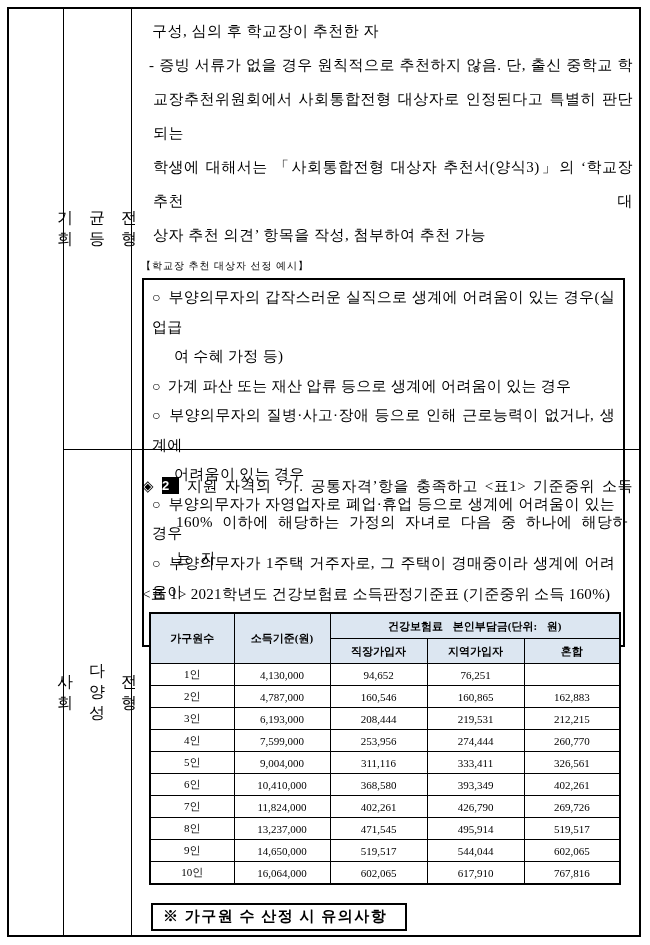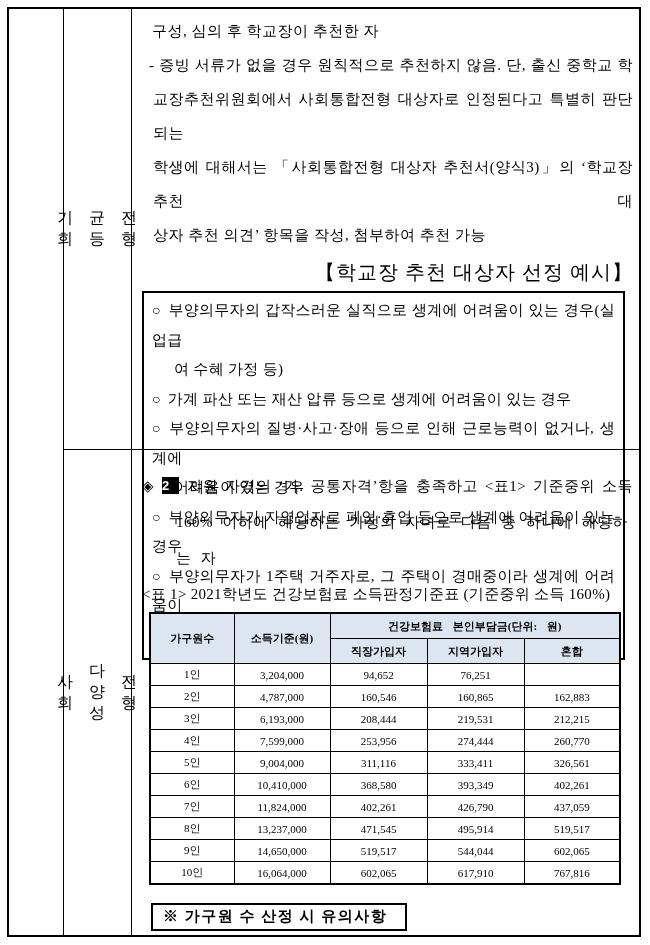--- a/index.html
+++ b/index.html
@@ -22,21 +22,21 @@
     gap:15px;font-size:16px;letter-spacing:1px;
   }
   .content{flex:1;min-width:0;padding:5px 6px 0 9px;box-sizing:border-box;}
 
   .para{font-size:15px;line-height:34px;letter-spacing:0.5px;}
   .fill{text-align:justify;text-align-last:justify;}
   .l-first{margin-left:11px;}
   .l-dash{margin-left:8px;}
   .l-wrap{margin-left:12px;}
 
-  .ex-title{text-align:right;font-size:20px;letter-spacing:1px;margin:7px 0 5px 0;}
+  .ex-title{text-align:left;font-size:10px;letter-spacing:1px;margin:7px 0 5px 0;}
   .ex-box{
     border:2px solid #000;margin:2px 8px 0 1px;padding:3px 8px 8px 8px;
     font-size:15px;line-height:29.5px;letter-spacing:0.3px;
   }
   .ex-item .m{margin-right:7px;font-size:14px;}
   .ex-cont{margin-left:22px;}
 
   .intro{margin-top:13px;font-size:15px;line-height:36px;letter-spacing:0.5px;}
   .intro-line1{margin-left:1px;}
   .diamond{font-size:15px;}
@@ -144,21 +144,21 @@
               <tr>
                 <th>직장가입자</th>
                 <th>지역가입자</th>
                 <th>혼합</th>
               </tr>
             </thead>
             <tbody>
 
                 <tr>
                   <td>1인</td>
-                  <td>3,204,000</td>
+                  <td>4,130,000</td>
                   <td>94,652</td>
                   <td>76,251</td>
                   <td></td>
                 </tr>
 
                 <tr>
                   <td>2인</td>
                   <td>4,787,000</td>
                   <td>160,546</td>
                   <td>160,865</td>
@@ -195,21 +195,21 @@
                   <td>368,580</td>
                   <td>393,349</td>
                   <td>402,261</td>
                 </tr>
 
                 <tr>
                   <td>7인</td>
                   <td>11,824,000</td>
                   <td>402,261</td>
                   <td>426,790</td>
-                  <td>437,059</td>
+                  <td>269,726</td>
                 </tr>
 
                 <tr>
                   <td>8인</td>
                   <td>13,237,000</td>
                   <td>471,545</td>
                   <td>495,914</td>
                   <td>519,517</td>
                 </tr>
 

